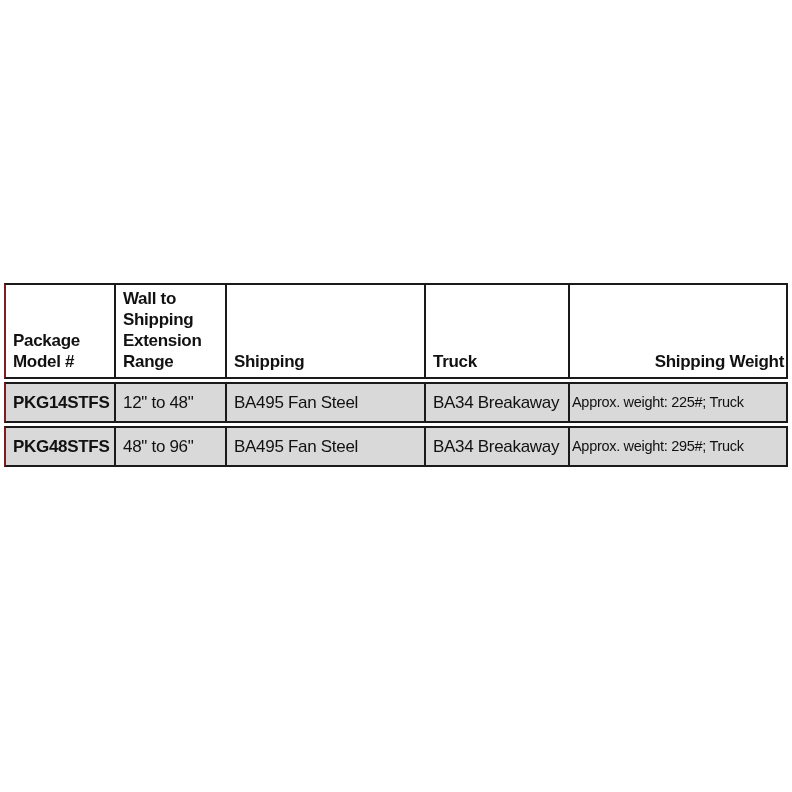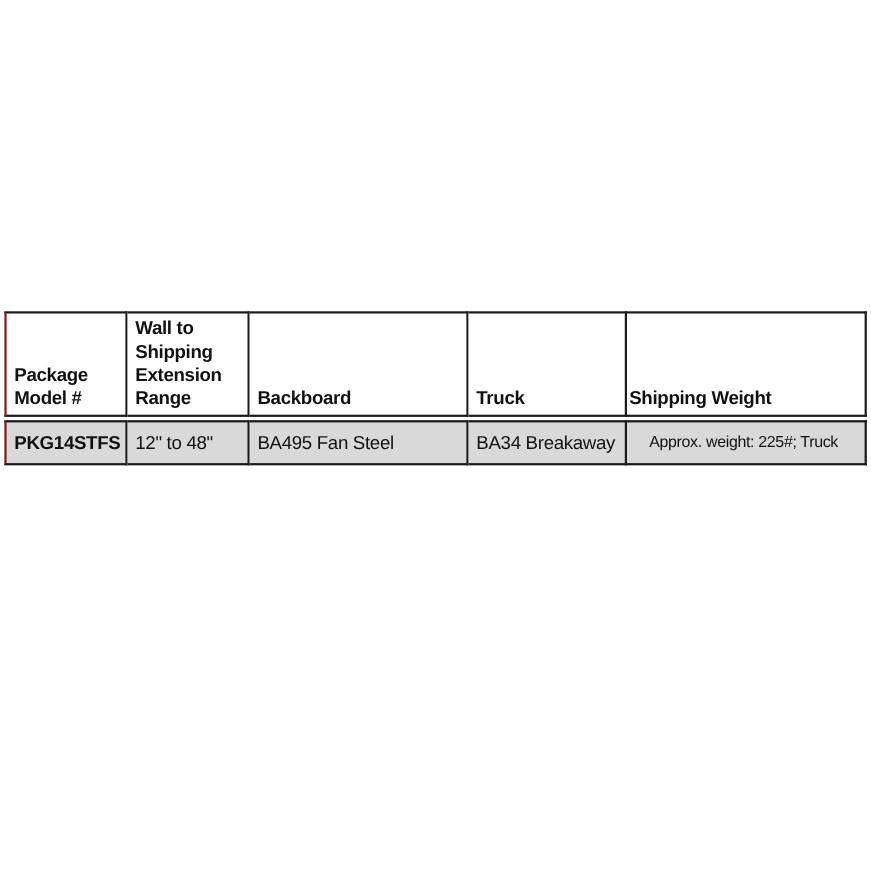--- a/index.html
+++ b/index.html
@@ -36,62 +36,69 @@
   th {
     background: #ffffff;
     vertical-align: bottom;
     text-align: left;
     font-weight: bold;
     font-size: 17px;
     line-height: 21px;
     height: 92px;
     padding: 3px 4px 5px 7px;
   }
-  th.col-weight { text-align: left; padding-left: 2px; padding-right: 2px; }
+  th.col-weight { text-align: right; padding-left: 2px; padding-right: 2px; }
   td {
     background: #d9d9d9;
     vertical-align: middle;
     text-align: left;
     font-size: 17px;
     line-height: 21px;
     height: 41px;
     padding: 0 4px 0 7px;
   }
   td.c-model { font-weight: bold; }
   td.c-weight {
     font-size: 14.5px;
-    text-align: center;
+    text-align: left;
     padding-left: 2px;
     padding-right: 6px;
   }
 </style>
 </head>
 <body>
 
 <div class="table-wrap">
   <table class="spec-table">
     <colgroup>
       <col style="width:112px">
       <col style="width:111px">
       <col style="width:199px">
       <col style="width:144px">
       <col style="width:218px">
     </colgroup>
     <thead>
       <tr>
         <th class="col-model">Package Model #</th>
         <th class="col-range">Wall to Shipping Extension Range</th>
-        <th class="col-backboard">Backboard</th>
+        <th class="col-backboard">Shipping</th>
         <th class="col-goal">Truck</th>
         <th class="col-weight">Shipping Weight</th>
       </tr>
     </thead>
     <tbody>
       <tr>
         <td class="c-model">PKG14STFS</td>
         <td class="c-range">12" to 48"</td>
         <td class="c-back">BA495 Fan Steel</td>
         <td class="c-goal">BA34 Breakaway</td>
         <td class="c-weight">Approx. weight: 225#; Truck</td>
       </tr>
+      <tr>
+        <td class="c-model">PKG48STFS</td>
+        <td class="c-range">48" to 96"</td>
+        <td class="c-back">BA495 Fan Steel</td>
+        <td class="c-goal">BA34 Breakaway</td>
+        <td class="c-weight">Approx. weight: 295#; Truck</td>
+      </tr>
     </tbody>
   </table>
 </div>
 
 </body></html>

